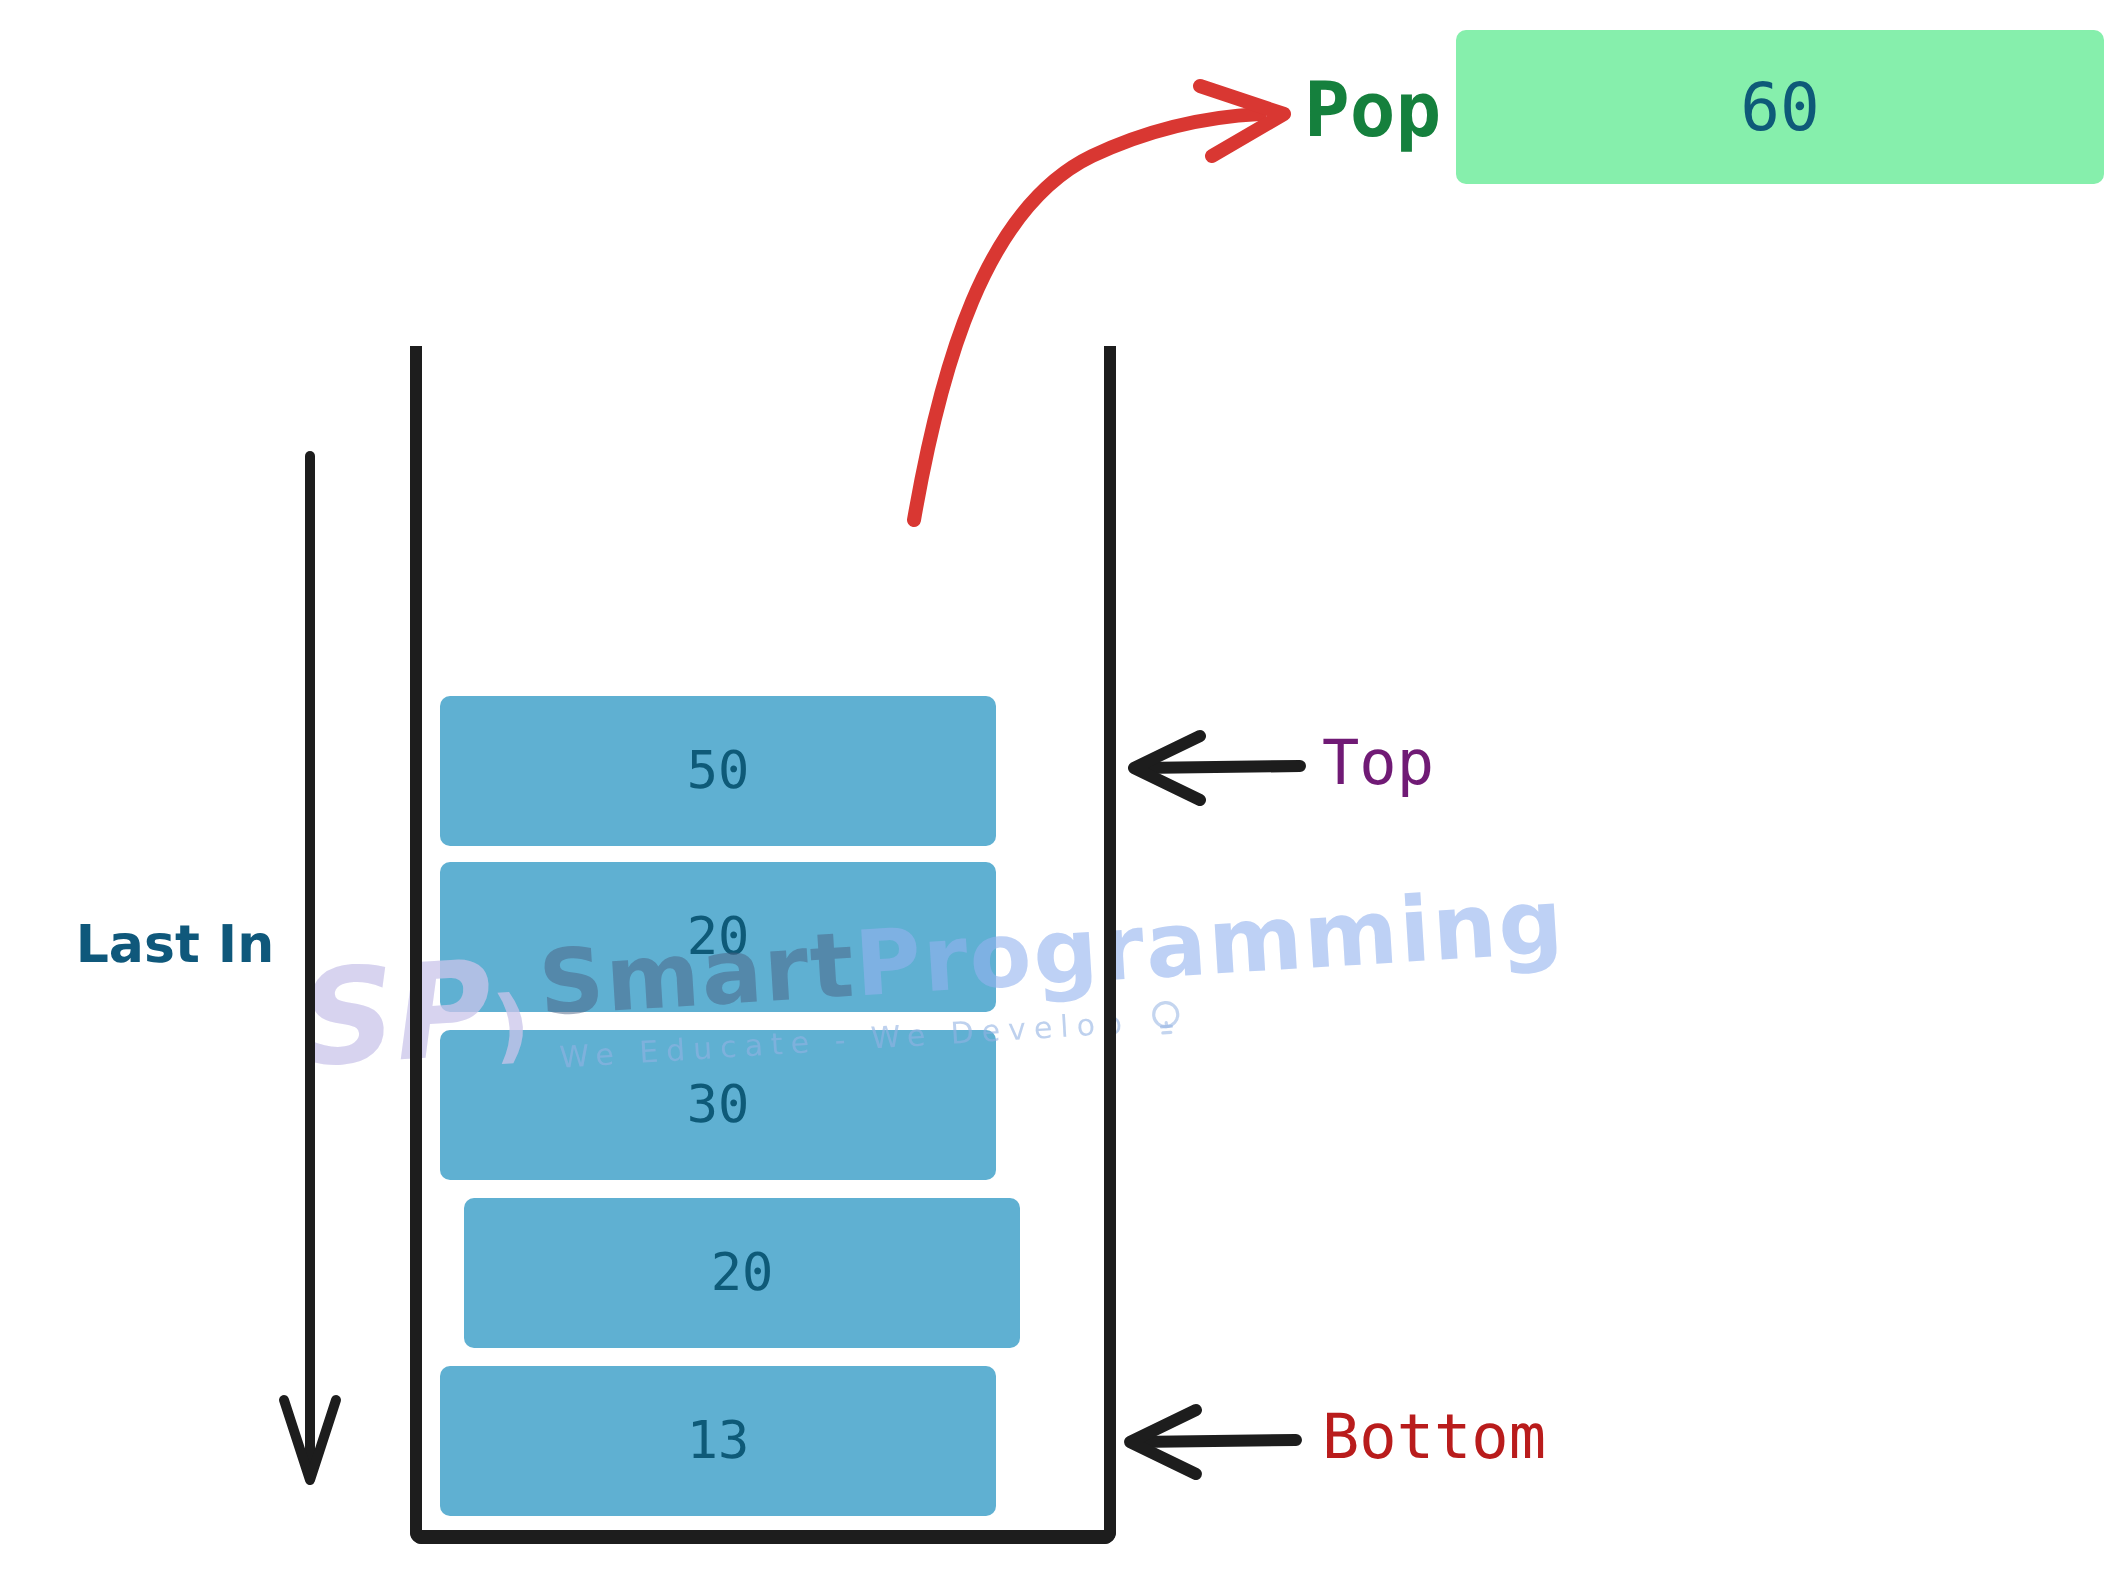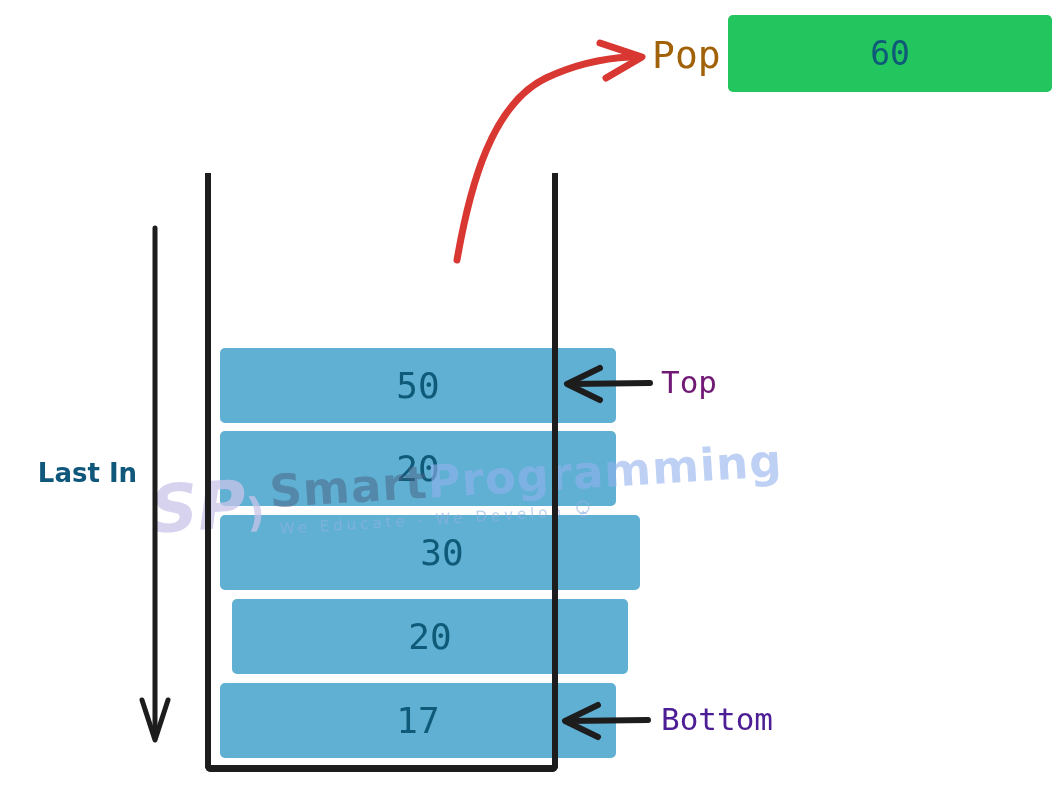--- a/index.html
+++ b/index.html
@@ -19,61 +19,61 @@
     border-left:6px solid #1d1d1d;
     border-right:6px solid #1d1d1d;
     border-bottom:7px solid #1d1d1d;
     border-radius:0 0 6px 6px;
     z-index:10;
     pointer-events:none;
   }
   
   .element{
     position:absolute;
-    left:220px;width:396px;height:75px;
+    left:220px;width:278px;height:75px;
     background:#5FB0D2;
     border-radius:5px;
     display:flex;align-items:center;justify-content:center;
-    font-size:36px;
+    font-size:26px;
     color:#0E5A78;
     z-index:2;
   }
   .el-0{top:348px;}
   .el-1{top:431px;}
-  .el-2{top:515px;padding-left:24px;}
+  .el-2{top:515px;}
   .el-3{top:599px;margin-left:12px;}
   .el-4{top:683px;}
   .popped-box{
     position:absolute;
     left:728px;top:15px;
     width:324px;height:77px;
-    background:#22c55e;
+    background:#86efac;
     border-radius:5px;
     display:flex;align-items:center;justify-content:center;
     font-size:33px;color:#0E5A78;
     z-index:2;
   }
   .pop-label{
     position:absolute;
     left:652px;top:33px;
     font-size:38px;
-    font-weight:normal;
-    color:#a16207;
+    font-weight:bold;
+    color:#15803d;
     z-index:12;
   }
   .top-label{
     position:absolute;
     left:661px;top:364px;
     font-size:31px;color:#701a75;
     z-index:12;
   }
   .bottom-label{
     position:absolute;
     left:661px;top:701px;
-    font-size:31px;color:#4c1d95;
+    font-size:31px;color:#b91c1c;
     z-index:12;
   }
   .lifo-block{
     position:absolute;
     left:5px;top:419px;
     width:165px;
     text-align:center;
     font-family:"DejaVu Sans", sans-serif;
     font-weight:bold;
     font-size:26px;
@@ -150,21 +150,21 @@
   <div class="element el-1">
     <span>20</span>
   </div>
   <div class="element el-2">
     <span>30</span>
   </div>
   <div class="element el-3">
     <span>20</span>
   </div>
   <div class="element el-4">
-    <span>17</span>
+    <span>13</span>
   </div>
 
   <div class="top-label">Top</div>
   <div class="bottom-label">Bottom</div>
 
   <div class="lifo-block">
     <div>Last In</div>
   </div>
 
   <div class="watermark">

